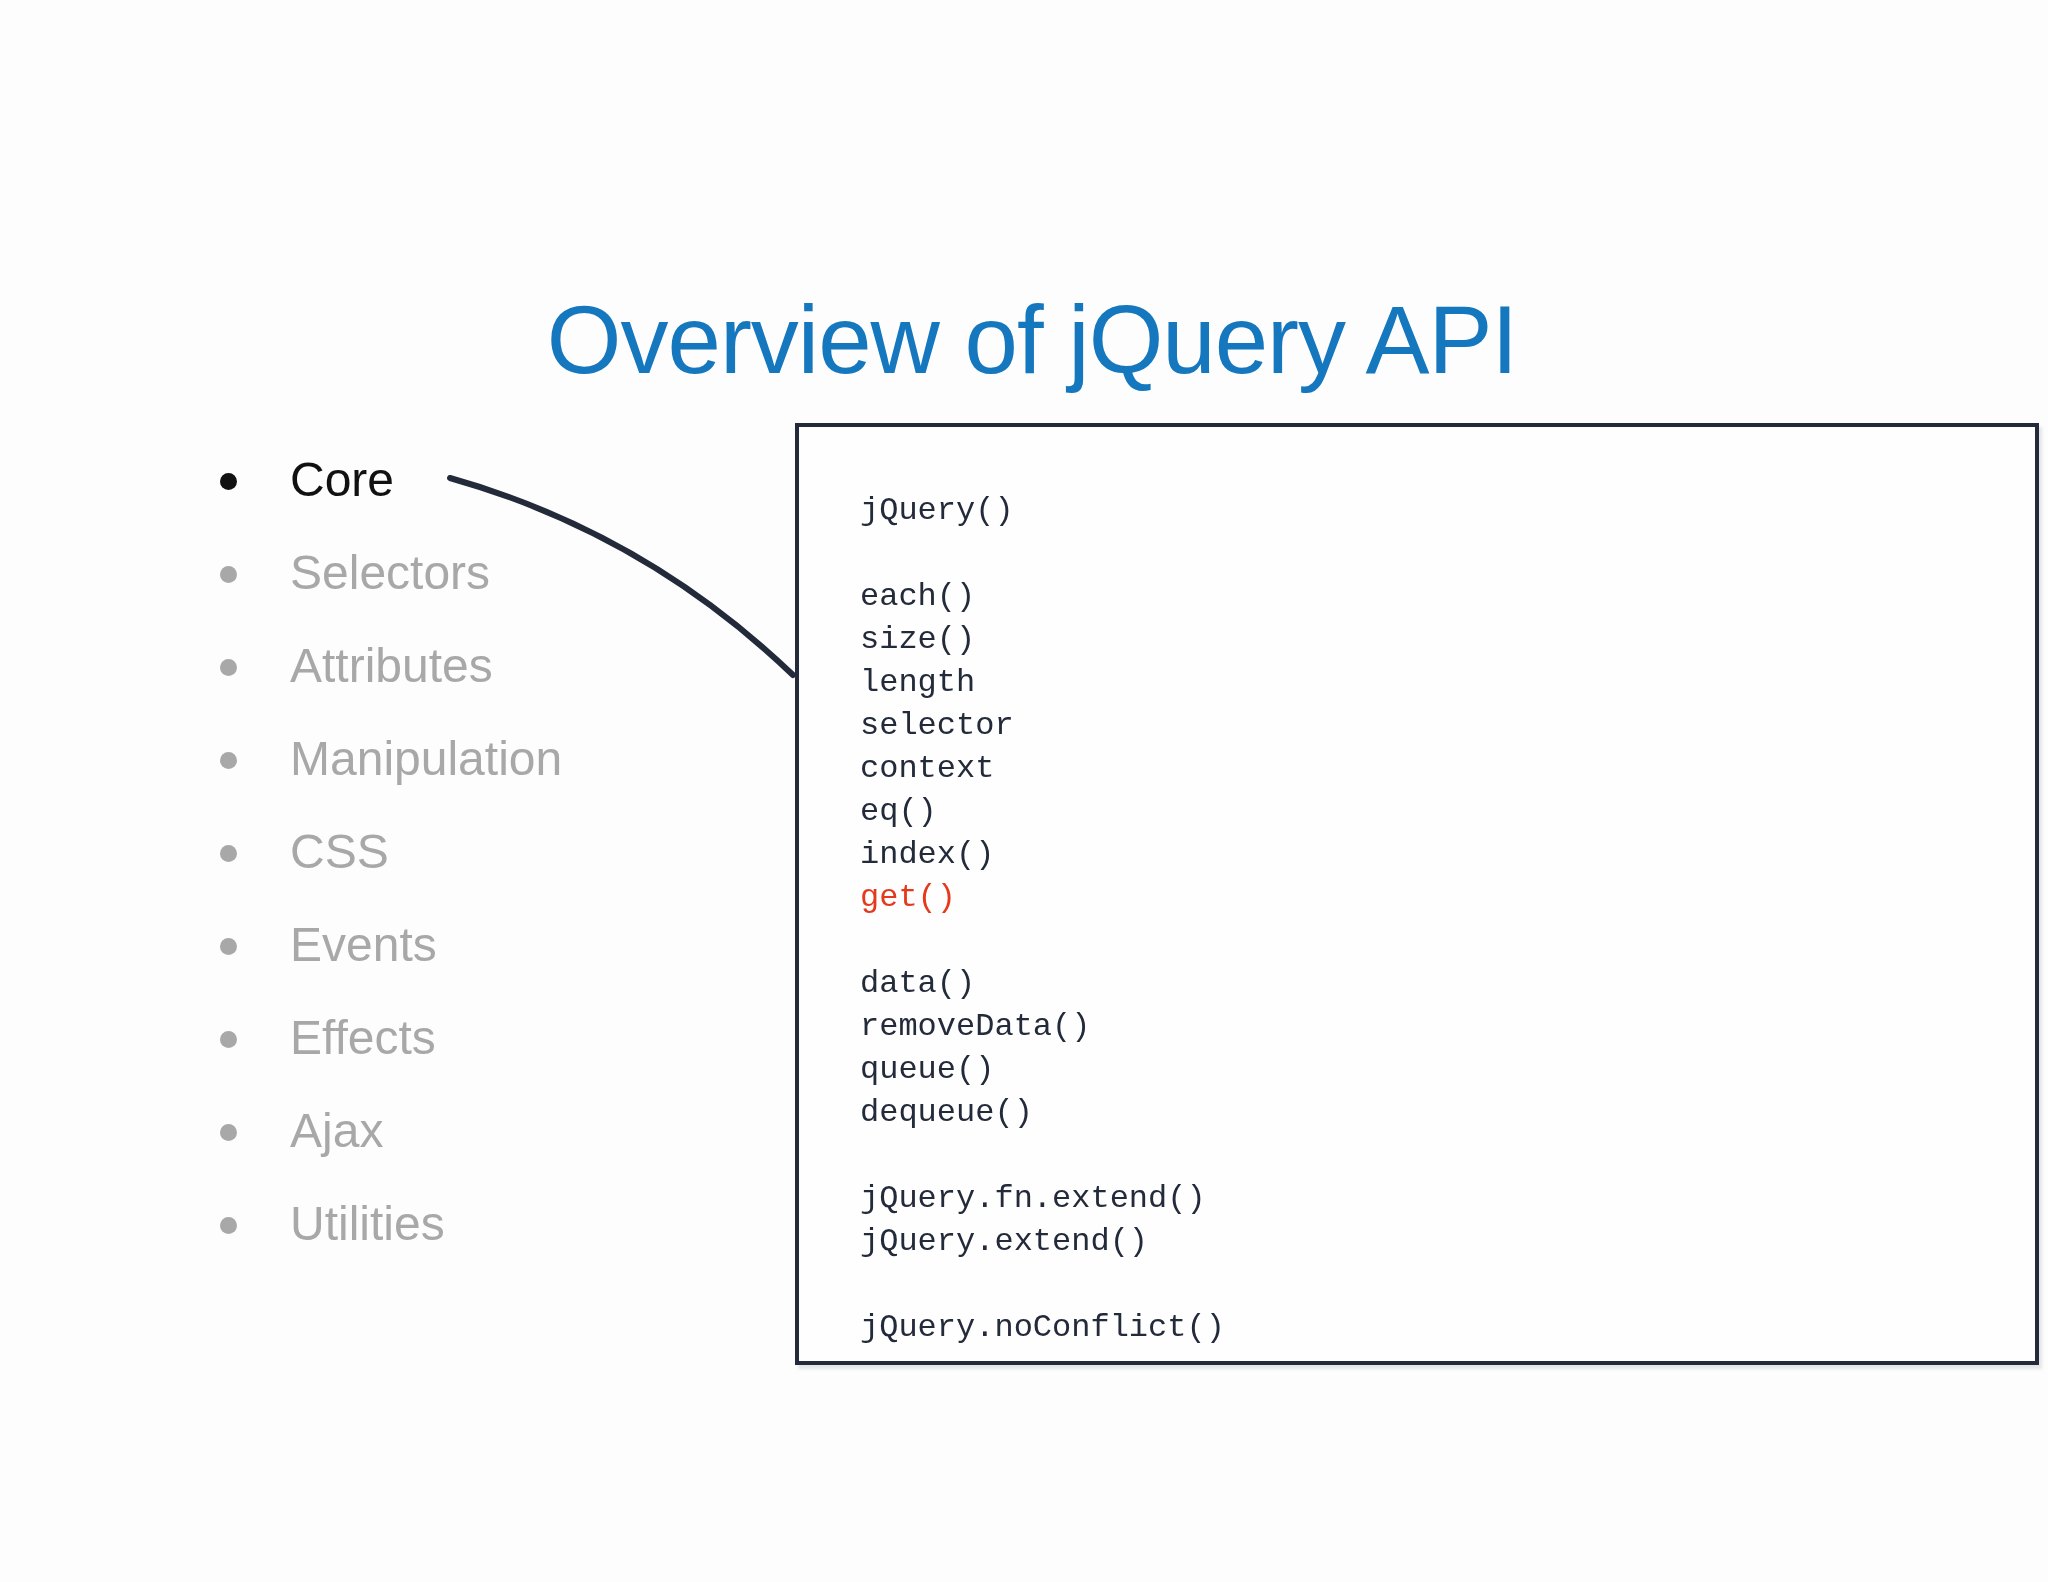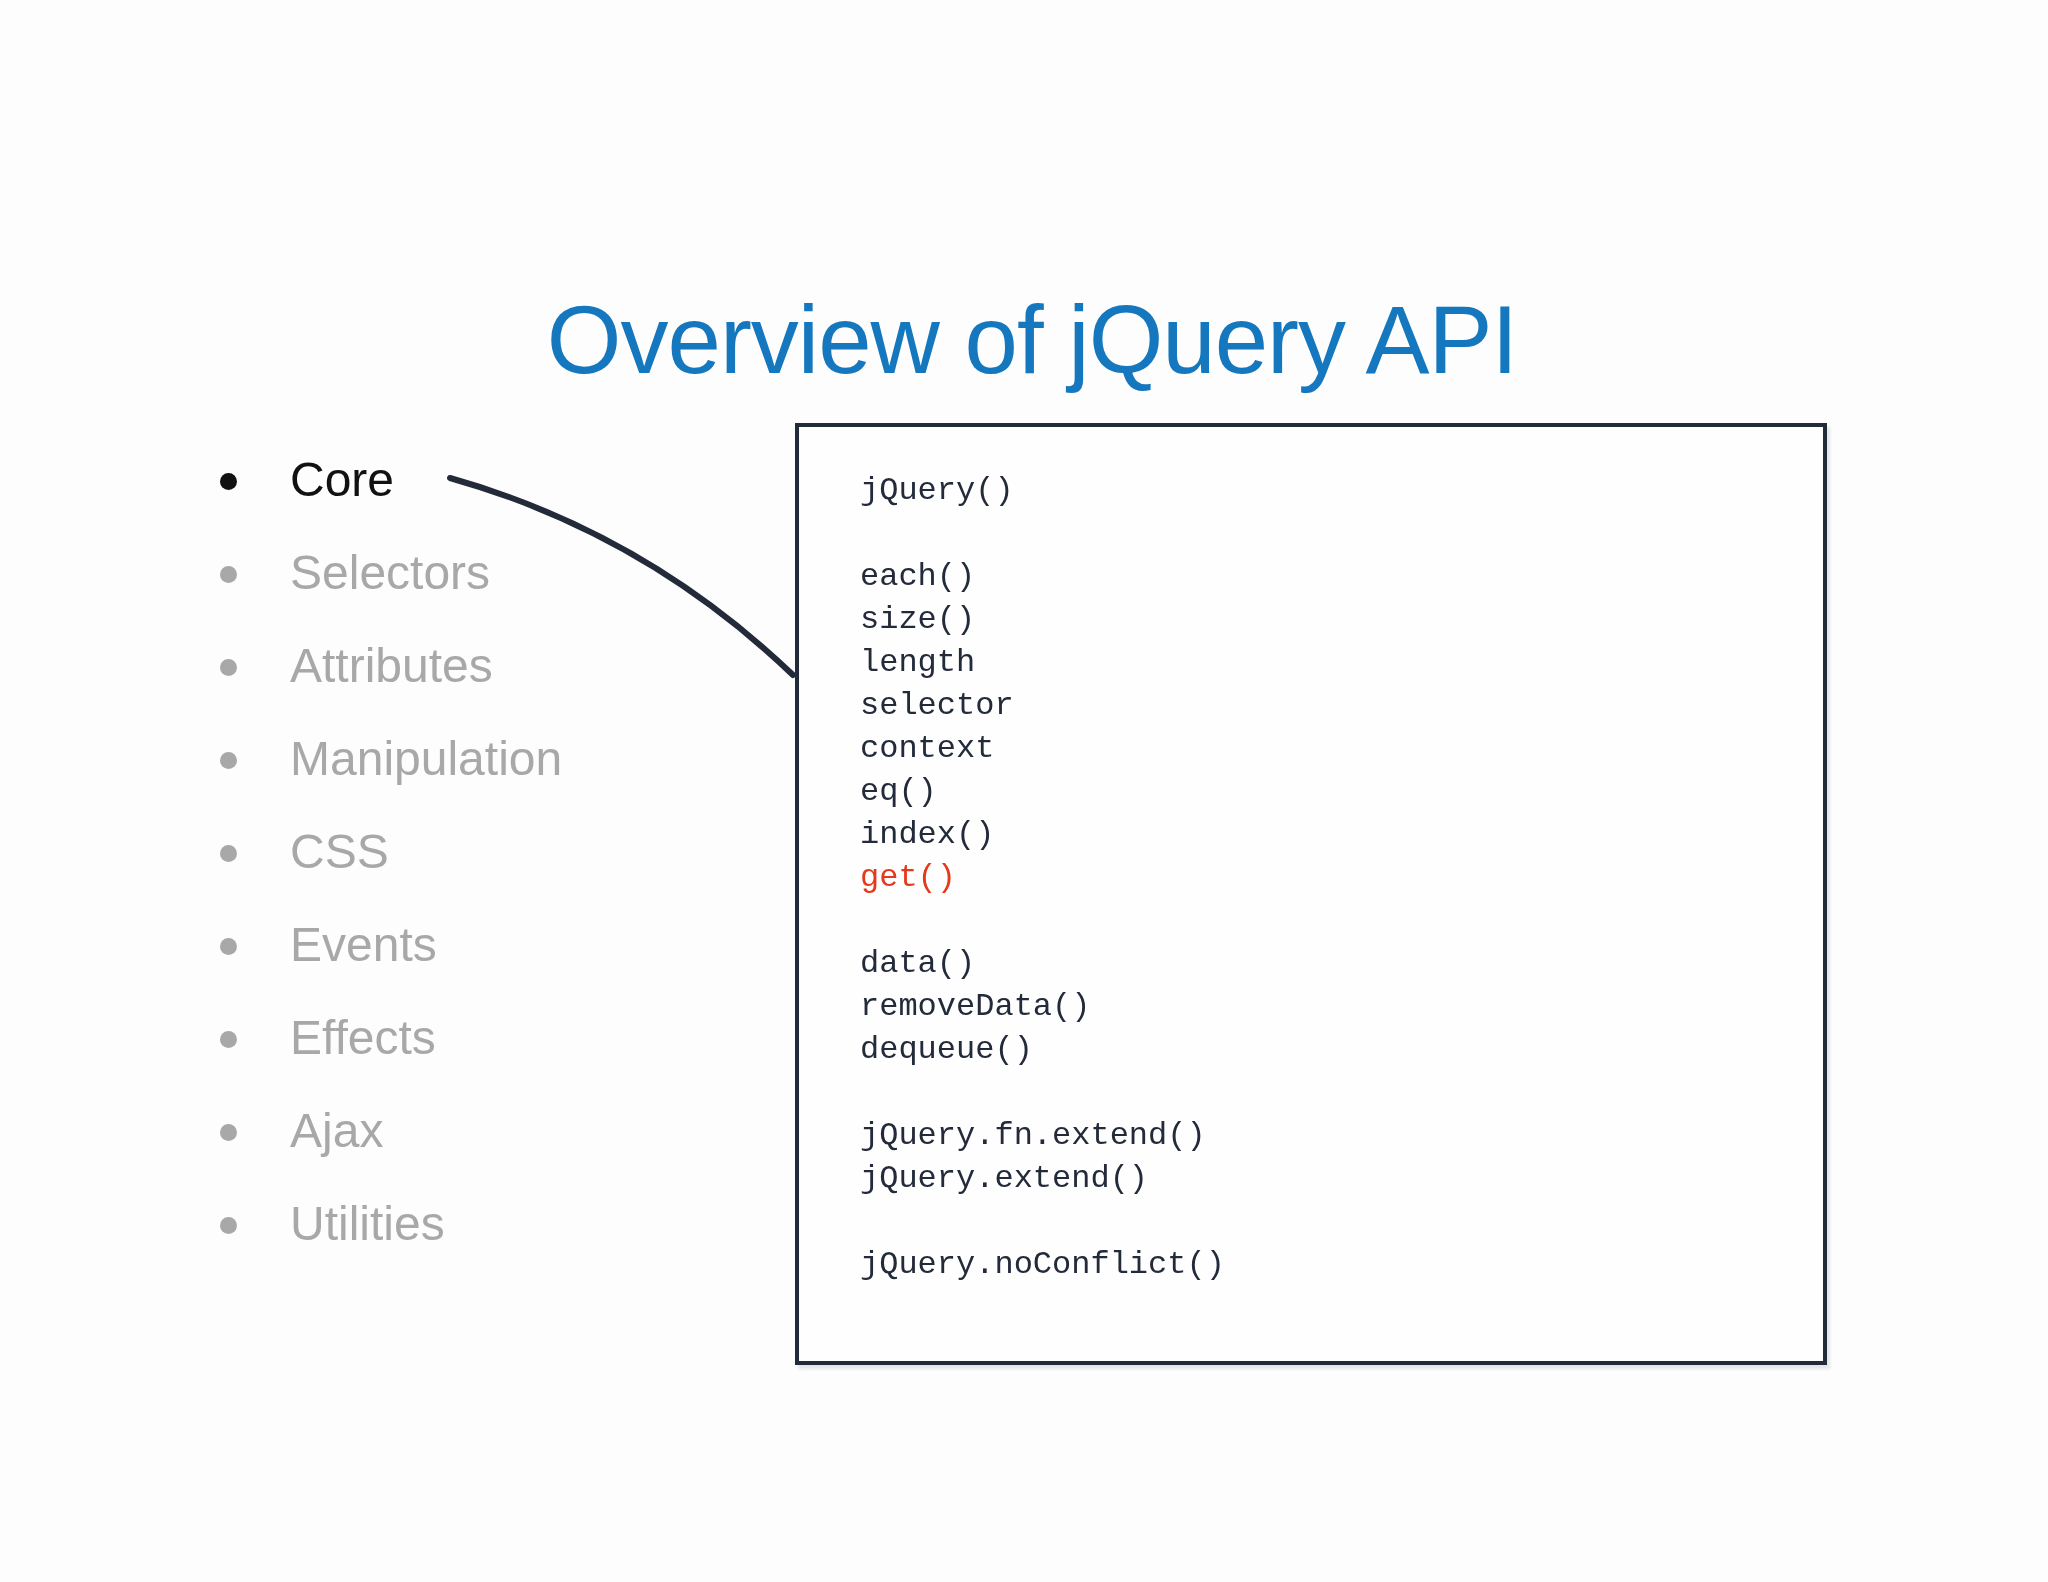--- a/index.html
+++ b/index.html
@@ -76,26 +76,26 @@
     stroke: var(--code-navy, #232B3B);
     stroke-width: 6;
     fill: none;
     stroke-linecap: round;
   }
 
   .code-box {
     position: absolute;
     left: 795px;
     top: 423px;
-    width: 1032px;
+    width: 1244px;
     height: 942px;
     box-sizing: border-box;
     border: 4px solid var(--code-navy, #232B3B);
     background: #FEFEFE;
-    padding: 42px 20px 30px 61px;
+    padding: 62px 20px 30px 61px;
     box-shadow: 3px 4px 3px rgba(110, 120, 140, 0.18);
   }
   .code-line {
     height: 43px;
     line-height: 43px;
     font-family: "Liberation Mono", "DejaVu Sans Mono", monospace;
     font-size: 32px;
     color: var(--code-navy, #232B3B);
     white-space: pre;
   }
@@ -158,19 +158,20 @@
   <div class="code-line">size()</div>
   <div class="code-line">length</div>
   <div class="code-line">selector</div>
   <div class="code-line">context</div>
   <div class="code-line">eq()</div>
   <div class="code-line">index()</div>
   <div class="code-line red">get()</div>
   <div class="code-line"></div>
   <div class="code-line">data()</div>
   <div class="code-line">removeData()</div>
+  <div class="code-line">queue()</div>
   <div class="code-line">dequeue()</div>
   <div class="code-line"></div>
   <div class="code-line">jQuery.fn.extend()</div>
   <div class="code-line">jQuery.extend()</div>
   <div class="code-line"></div>
   <div class="code-line">jQuery.noConflict()</div>
 </div>
 
 </body></html>

